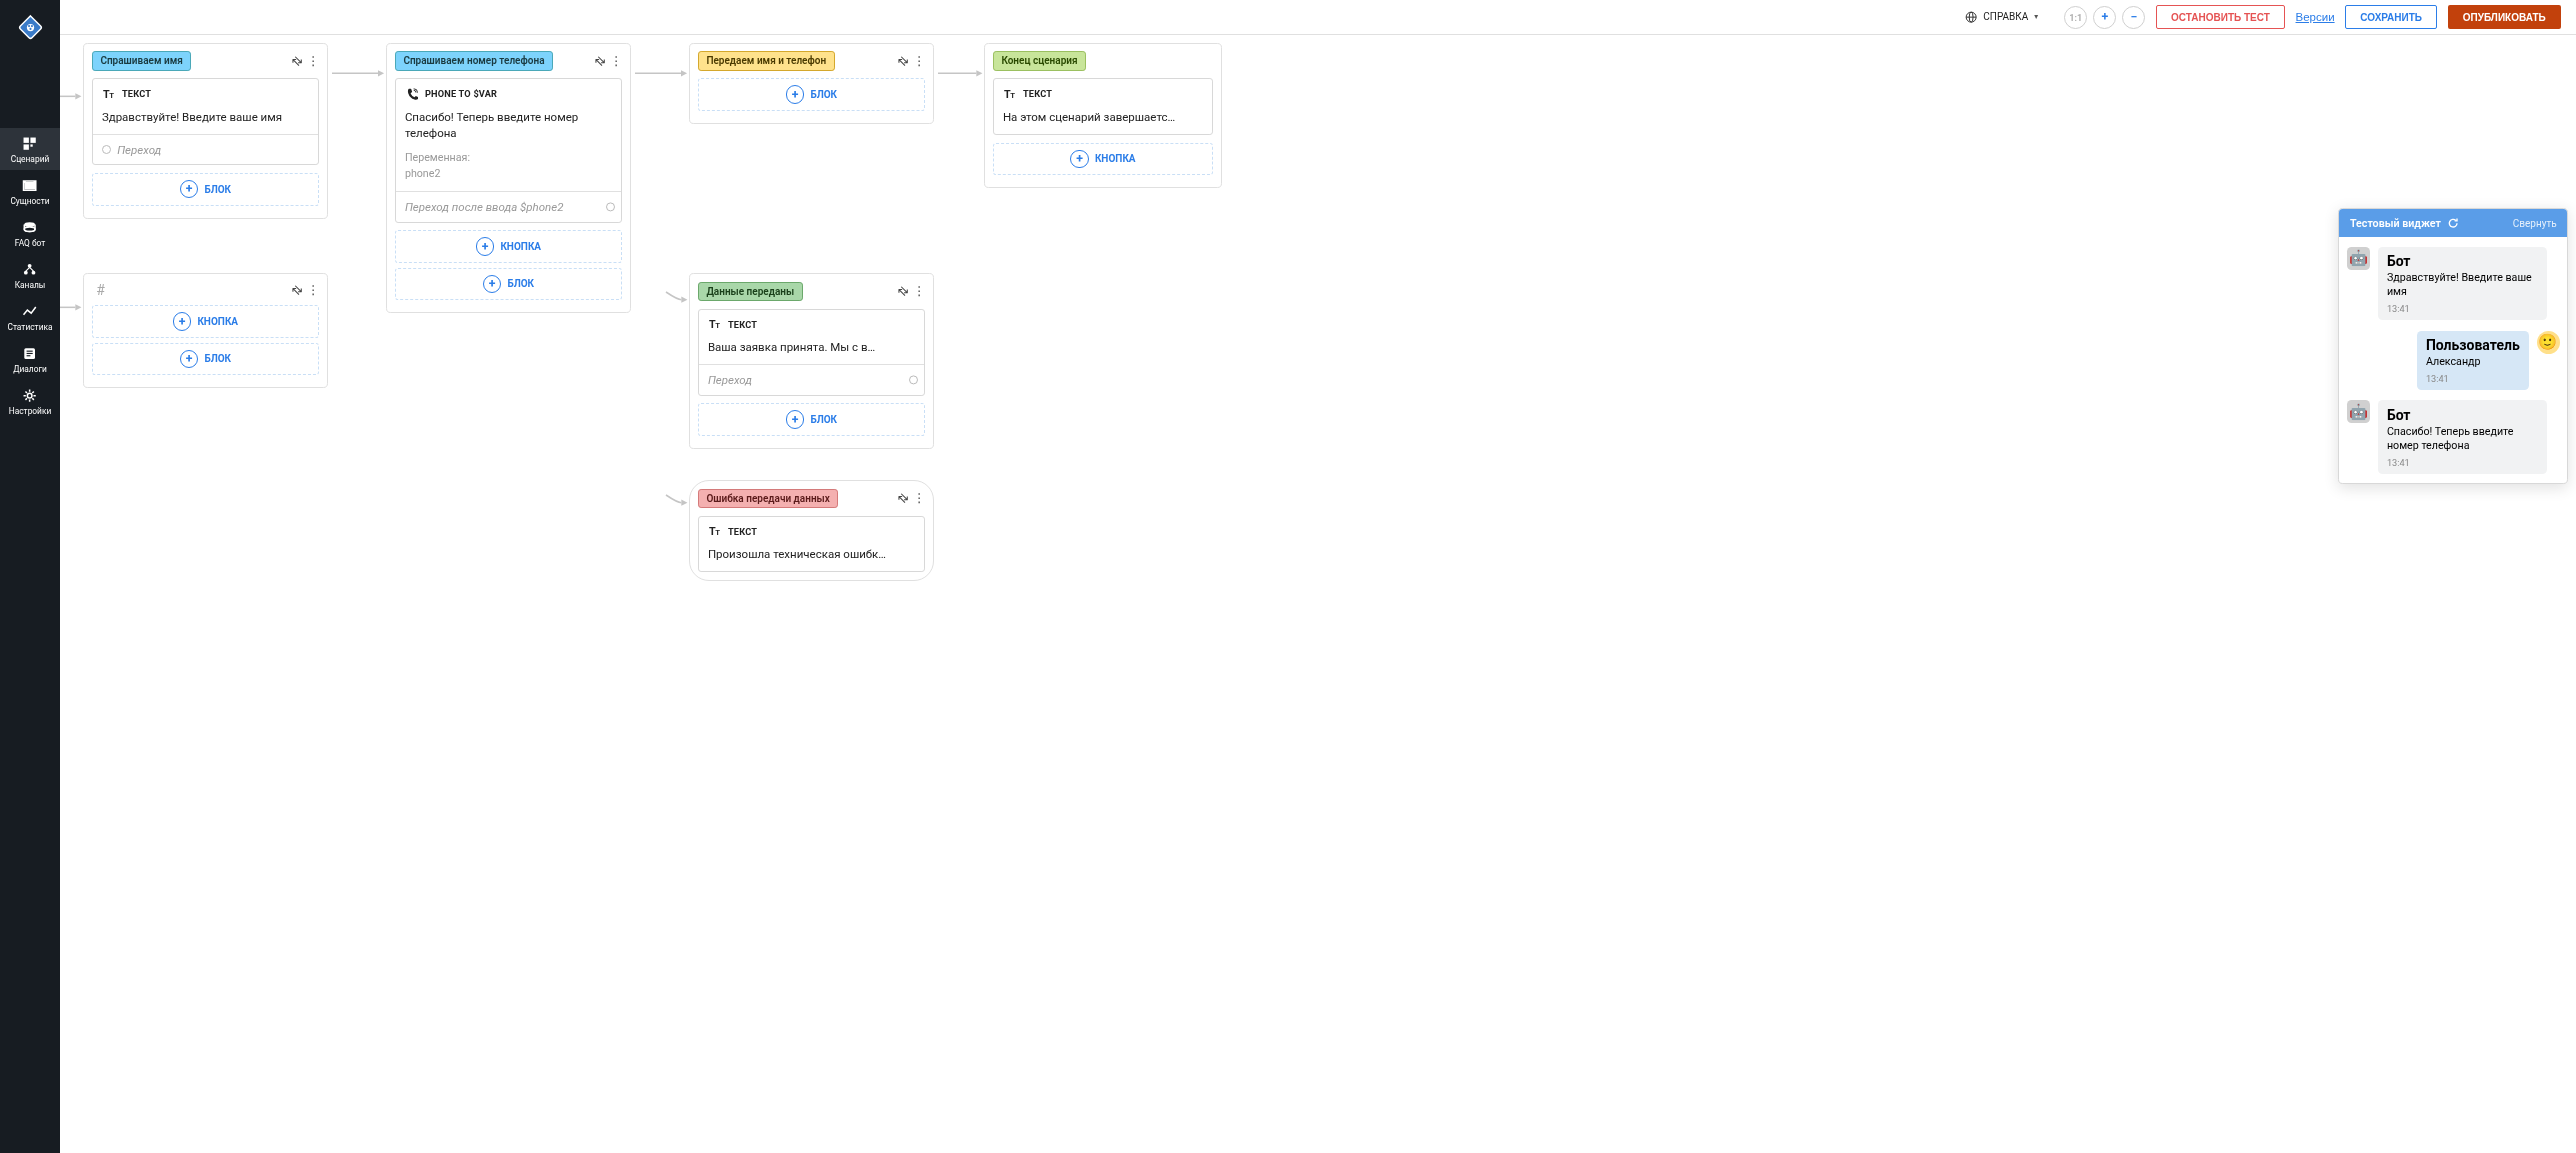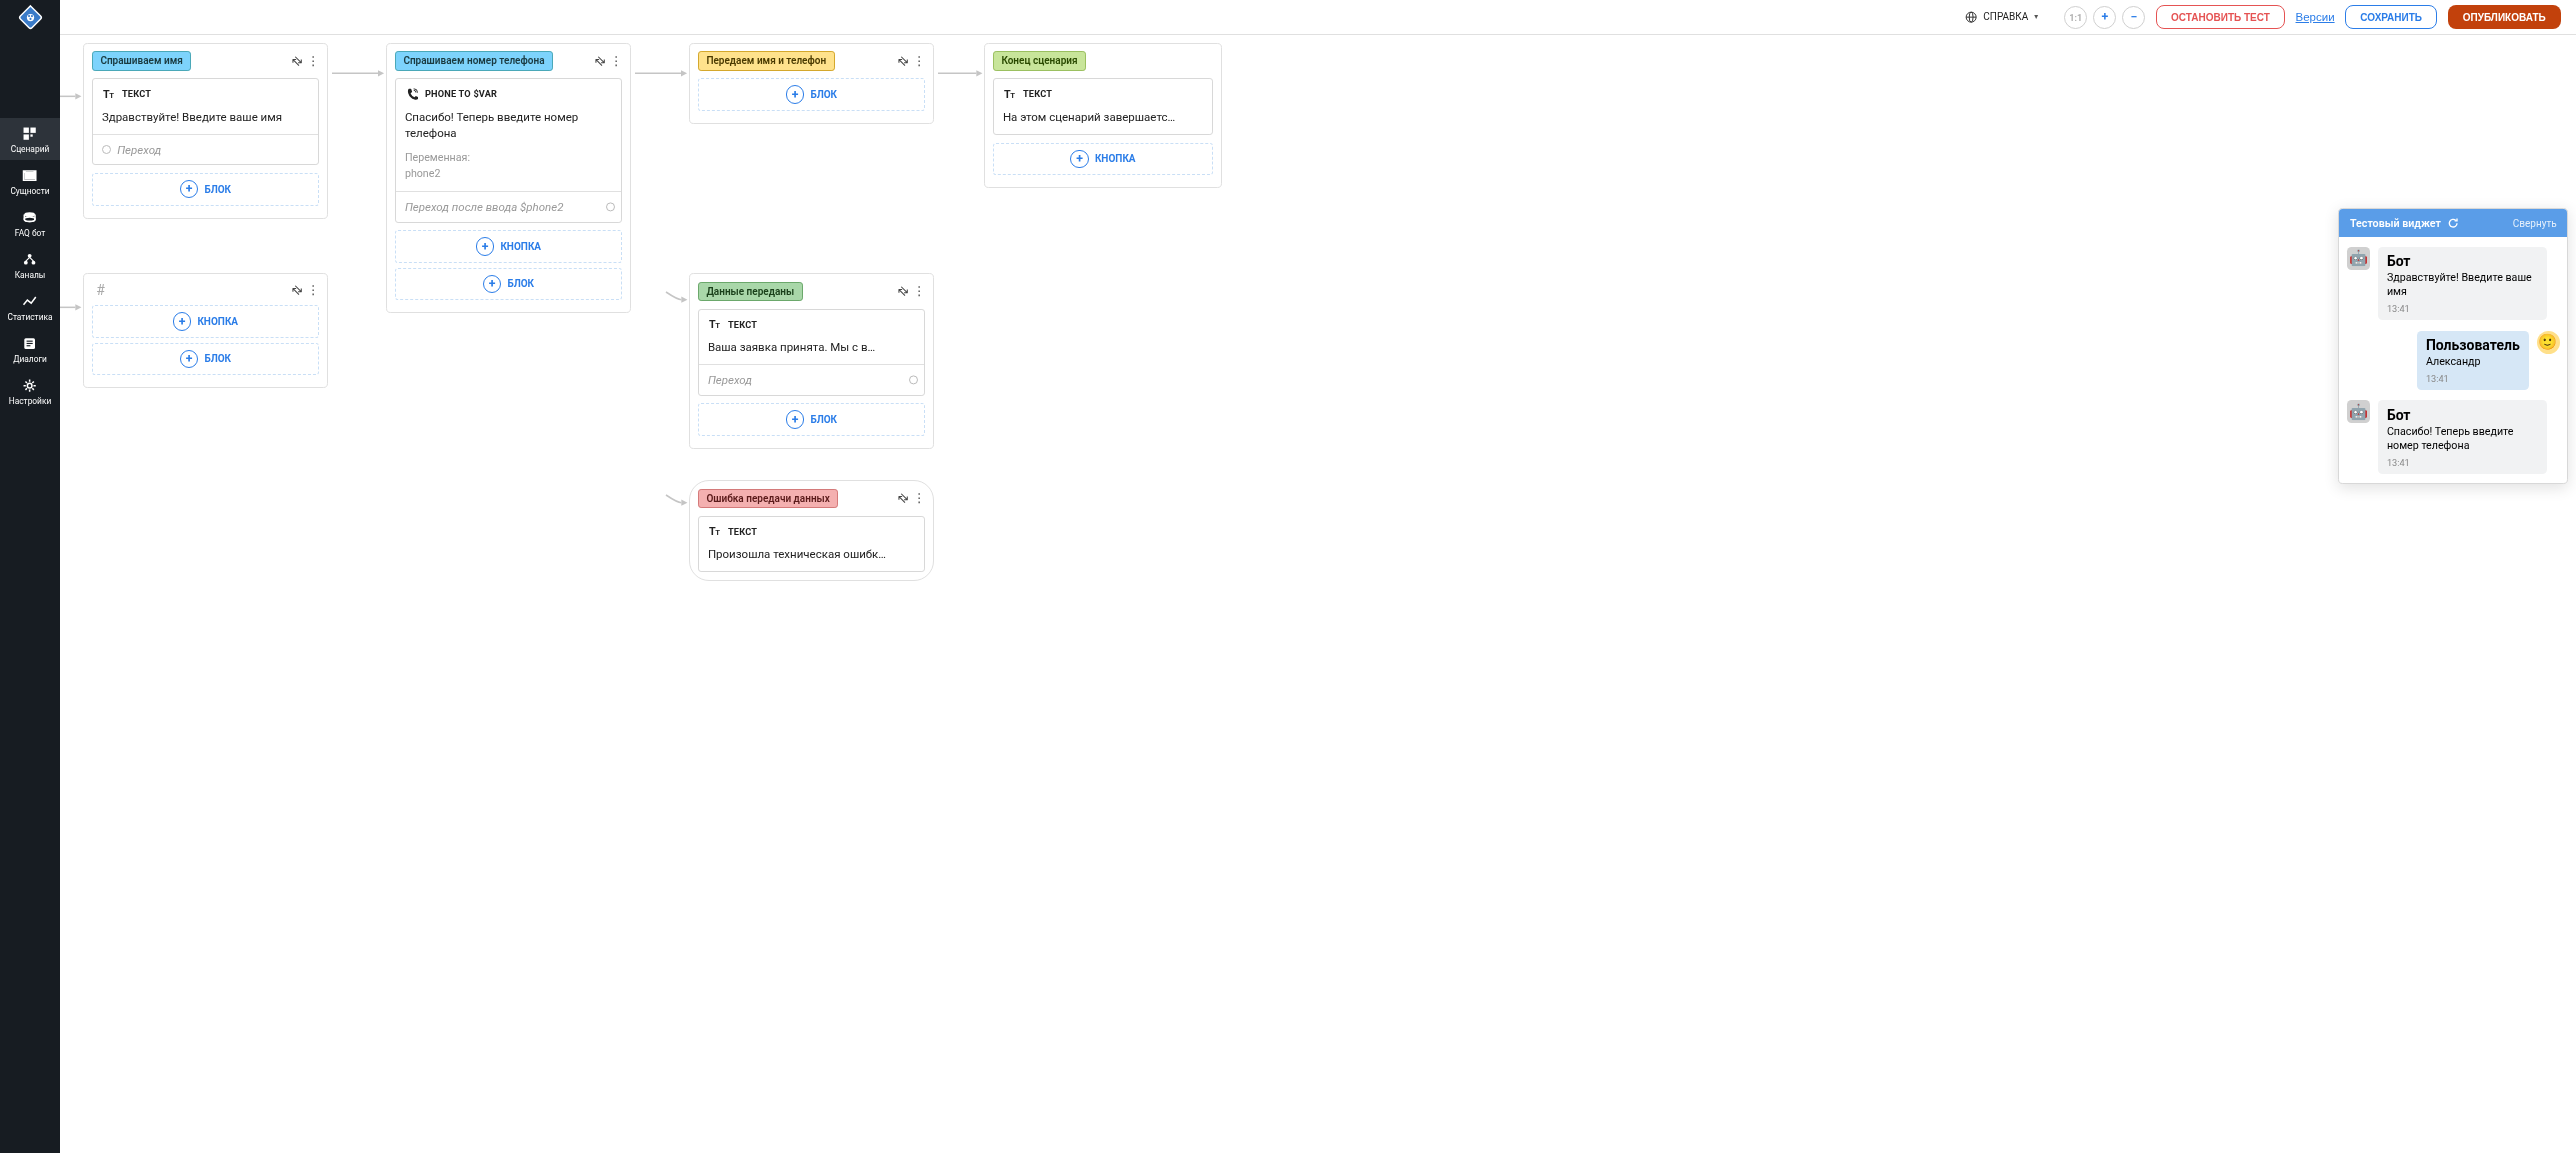--- a/index.html
+++ b/index.html
@@ -1,39 +1,39 @@
 <!DOCTYPE html>
 <html style="font-size:12.3px"><head>
 <meta charset="utf-8">
 <style>
 * { box-sizing: border-box; margin: 0; padding: 0; }
 body { font-family: -apple-system, BlinkMacSystemFont, "Segoe UI", Roboto, sans-serif; overflow: hidden; background: #fff; }
 
 .app { display: flex; height: 100vh; }
 
 
-.sidebar { width: 60px; background: #171c22; display: flex; flex-direction: column; align-items: center; padding-top: 0; }
+.sidebar { width: 60px; background: #171c22; display: flex; flex-direction: column; align-items: center; padding-top: 10px; }
 .logo { width: 34px; height: 34px; margin-bottom: 84px; display: flex; align-items: center; justify-content: center; }
 .logo svg { width: 29px; height: 29px; }
 .sidebar-item { width: 100%; display: flex; flex-direction: column; align-items: center; gap: 1.5px; padding: 6.1px 0; cursor: pointer; color: #fff; font-size: 8.4px; }
 .sidebar-item.active { background: #2d333a; }
 .sidebar-item .icon { width: 18.4px; height: 18.4px; display: flex; align-items: center; justify-content: center; }
 .sidebar-item .label { font-size: 8.4px; }
 
 
 .main { flex: 1; display: flex; flex-direction: column; position: relative; }
 
 
 .toolbar { height: 35px; background: #fff; border-bottom: 0.8px solid #e0e0e0; display: flex; align-items: center; justify-content: flex-end; padding: 0 15.3px; gap: 10.7px; }
 .toolbar-left { display: flex; align-items: center; gap: 6.1px; color: #222; font-size: 10px; cursor: pointer; margin-right: 15.3px; }
 .toolbar-left .globe-icon { width: 12.3px; height: 12.3px; }
 .toolbar-left .chev { font-size: 7.7px; color: #555; }
 .zoom-group { display: flex; gap: 6.1px; align-items: center; }
 .zoom-btn { width: 23px; height: 23px; border-radius: 50%; border: 0.8px solid #d0d0d0; background: #fff; display: flex; align-items: center; justify-content: center; cursor: pointer; color: #2b7de8; font-weight: 600; }
-.btn-pill { border-radius: 8px; padding: 5.4px 14px; font-size: 10px; font-weight: 600; cursor: pointer; border: 0.8px solid transparent; }
+.btn-pill { border-radius: 2px; padding: 5.4px 14px; font-size: 10px; font-weight: 600; cursor: pointer; border: 0.8px solid transparent; }
 .btn-red-outline { border-color: #e55353; color: #e55353; background: #fff; }
 .btn-link { color: #2b7de8; background: none; border: none; text-decoration: underline; font-size: 11.5px; cursor: pointer; }
 .btn-blue-outline { border-color: #2b7de8; color: #2b7de8; background: #fff; }
 .btn-blue-fill { background: #c2410c; color: #fff; }
 
 
 .canvas { flex: 1; position: relative; background: #fff; overflow: hidden; }
 .card { position: absolute; width: 245px; border: 0.8px solid #e0e0e0; border-radius: 4.6px; background: #fff; padding: 7.7px; }
 .card-header { display: flex; align-items: center; justify-content: space-between; margin-bottom: 7.7px; }
 .card-title { font-size: 10px; font-weight: 600; padding: 3.1px 7.7px; border-radius: 3.1px; border: 0.8px solid transparent; }

